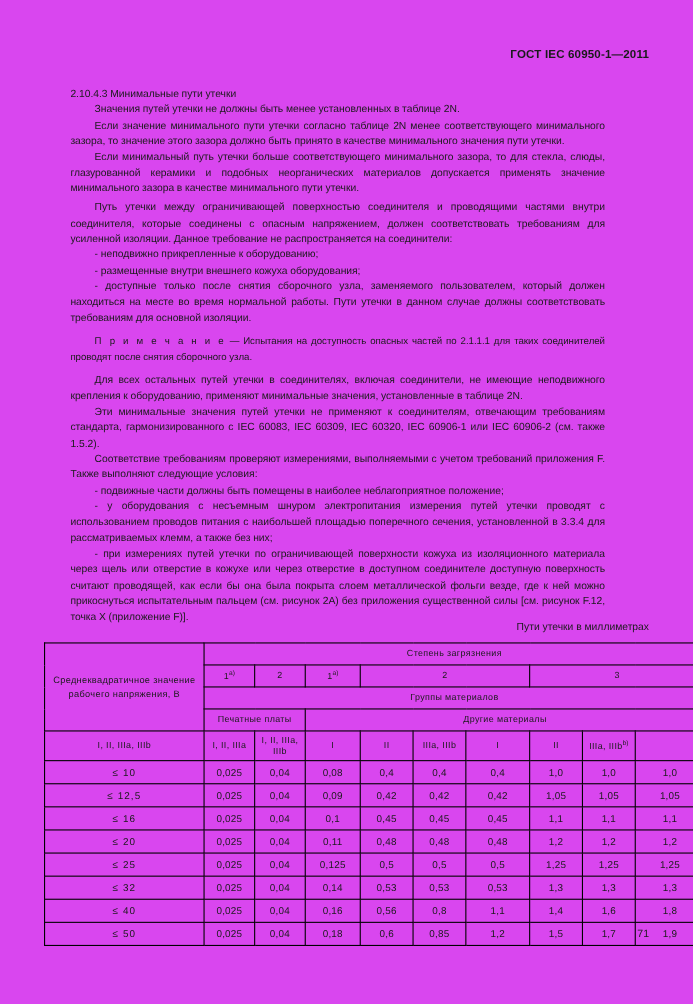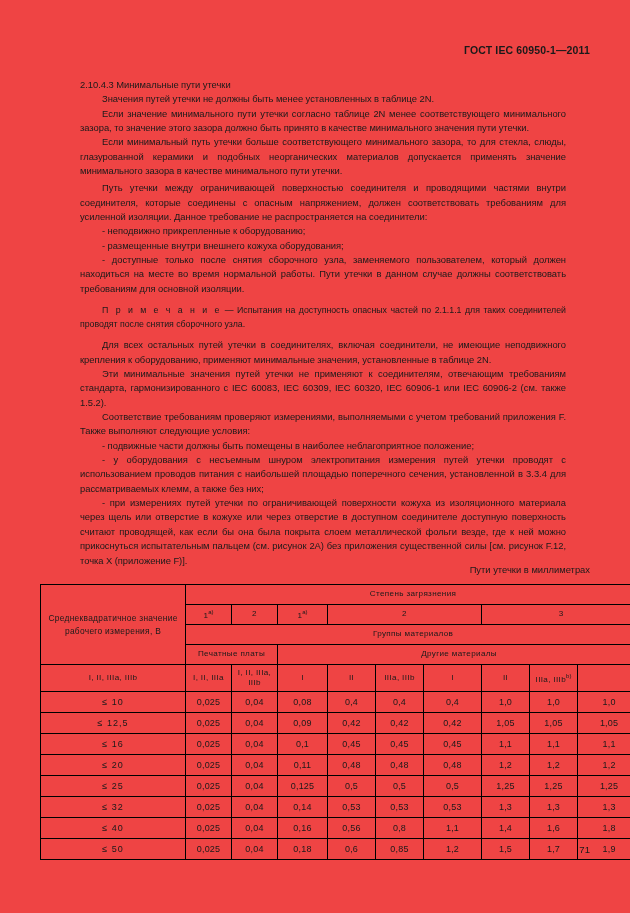--- a/index.html
+++ b/index.html
@@ -11,21 +11,21 @@
   body {
     font-family: "Liberation Sans", sans-serif;
     color: #1a1a1a;
     -webkit-font-smoothing: antialiased;
   }
   .page {
     position: relative;
     width: 630px;
     height: 913px;
     margin: 0 auto;
-    background: #ef4444;
+    background: #d946ef;
     overflow: hidden;
     box-sizing: border-box;
   }
 
   
   .running-head {
     position: absolute;
     top: 44px;
     right: 40px;
     font-size: 10.5px;
@@ -39,21 +39,21 @@
     left: 40px;
     right: 40px;
     height: 0;
     border-top: 0px solid #000;
   }
 
   
   .body-col {
     position: absolute;
     top: 78px;
-    left: 80px;
+    left: 64px;
     width: 486px;
   }
   p.t {
     margin: 0;
     font-size: 9.4px;
     line-height: 14.35px;
     text-align: justify;
     text-indent: 22px;
     letter-spacing: -0.02px;
     word-spacing: -0.1px;
@@ -186,21 +186,21 @@
         <col style="width:50px">
           <col style="width:48px">
           <col style="width:48px">
           <col style="width:58px">
         <col style="width:48px">
           <col style="width:48px">
           <col style="width:63px">
       </colgroup>
       <tbody>
         <tr class="hrow">
-          <th class="stub" rowspan="4">Среднеквадратичное значение рабочего измерения, В</th>
+          <th class="stub" rowspan="4">Среднеквадратичное значение рабочего напряжения, В</th>
           <td colspan="9">Степень загрязнения</td>
         </tr>
 
         <tr class="hrow">
           <td><span>1</span><span class="sup">a)</span></td>
           <td>2</td>
           <td><span>1</span><span class="sup">a)</span></td>
           <td colspan="3">2</td>
           <td colspan="3">3</td>
         </tr>

